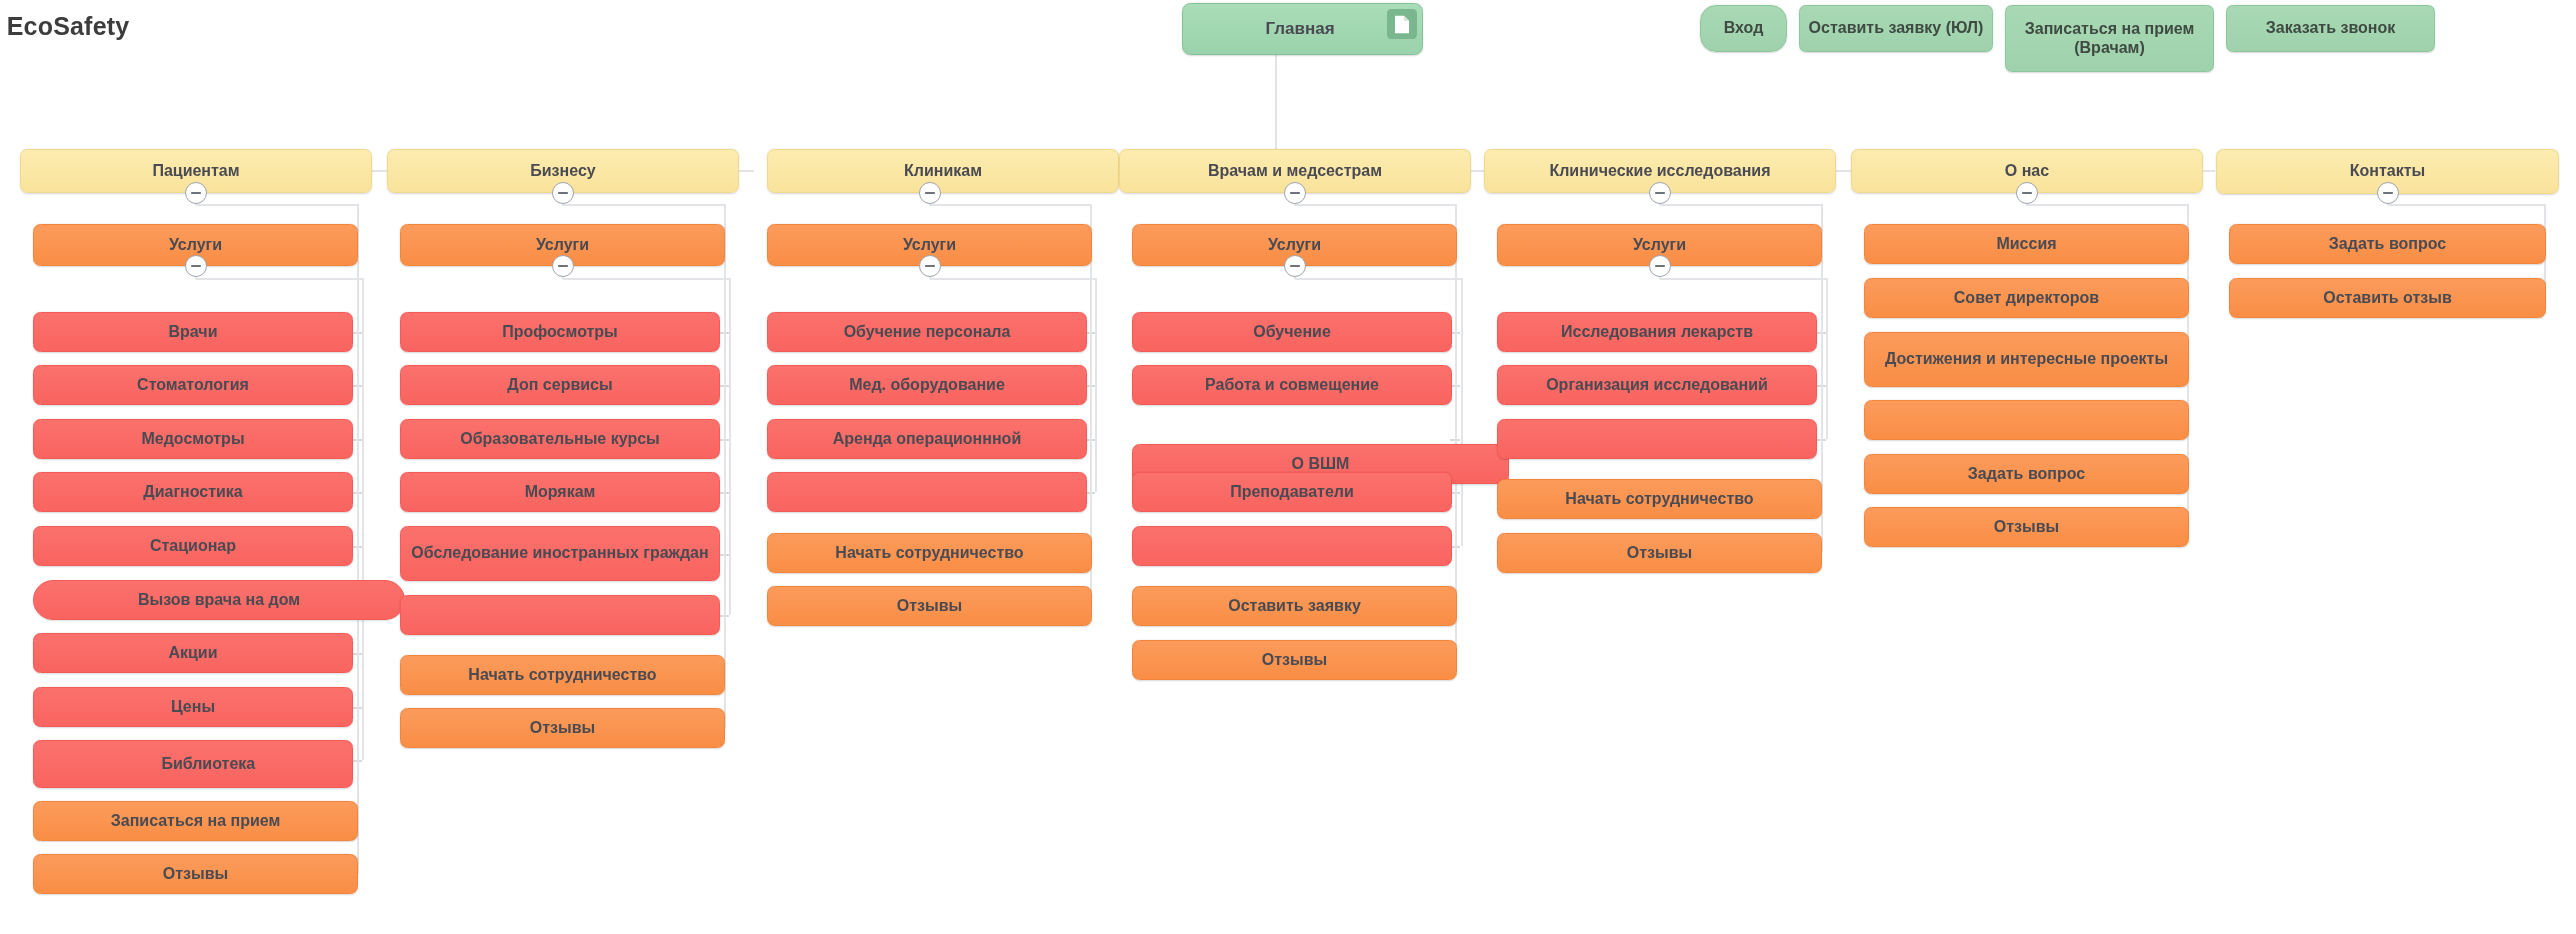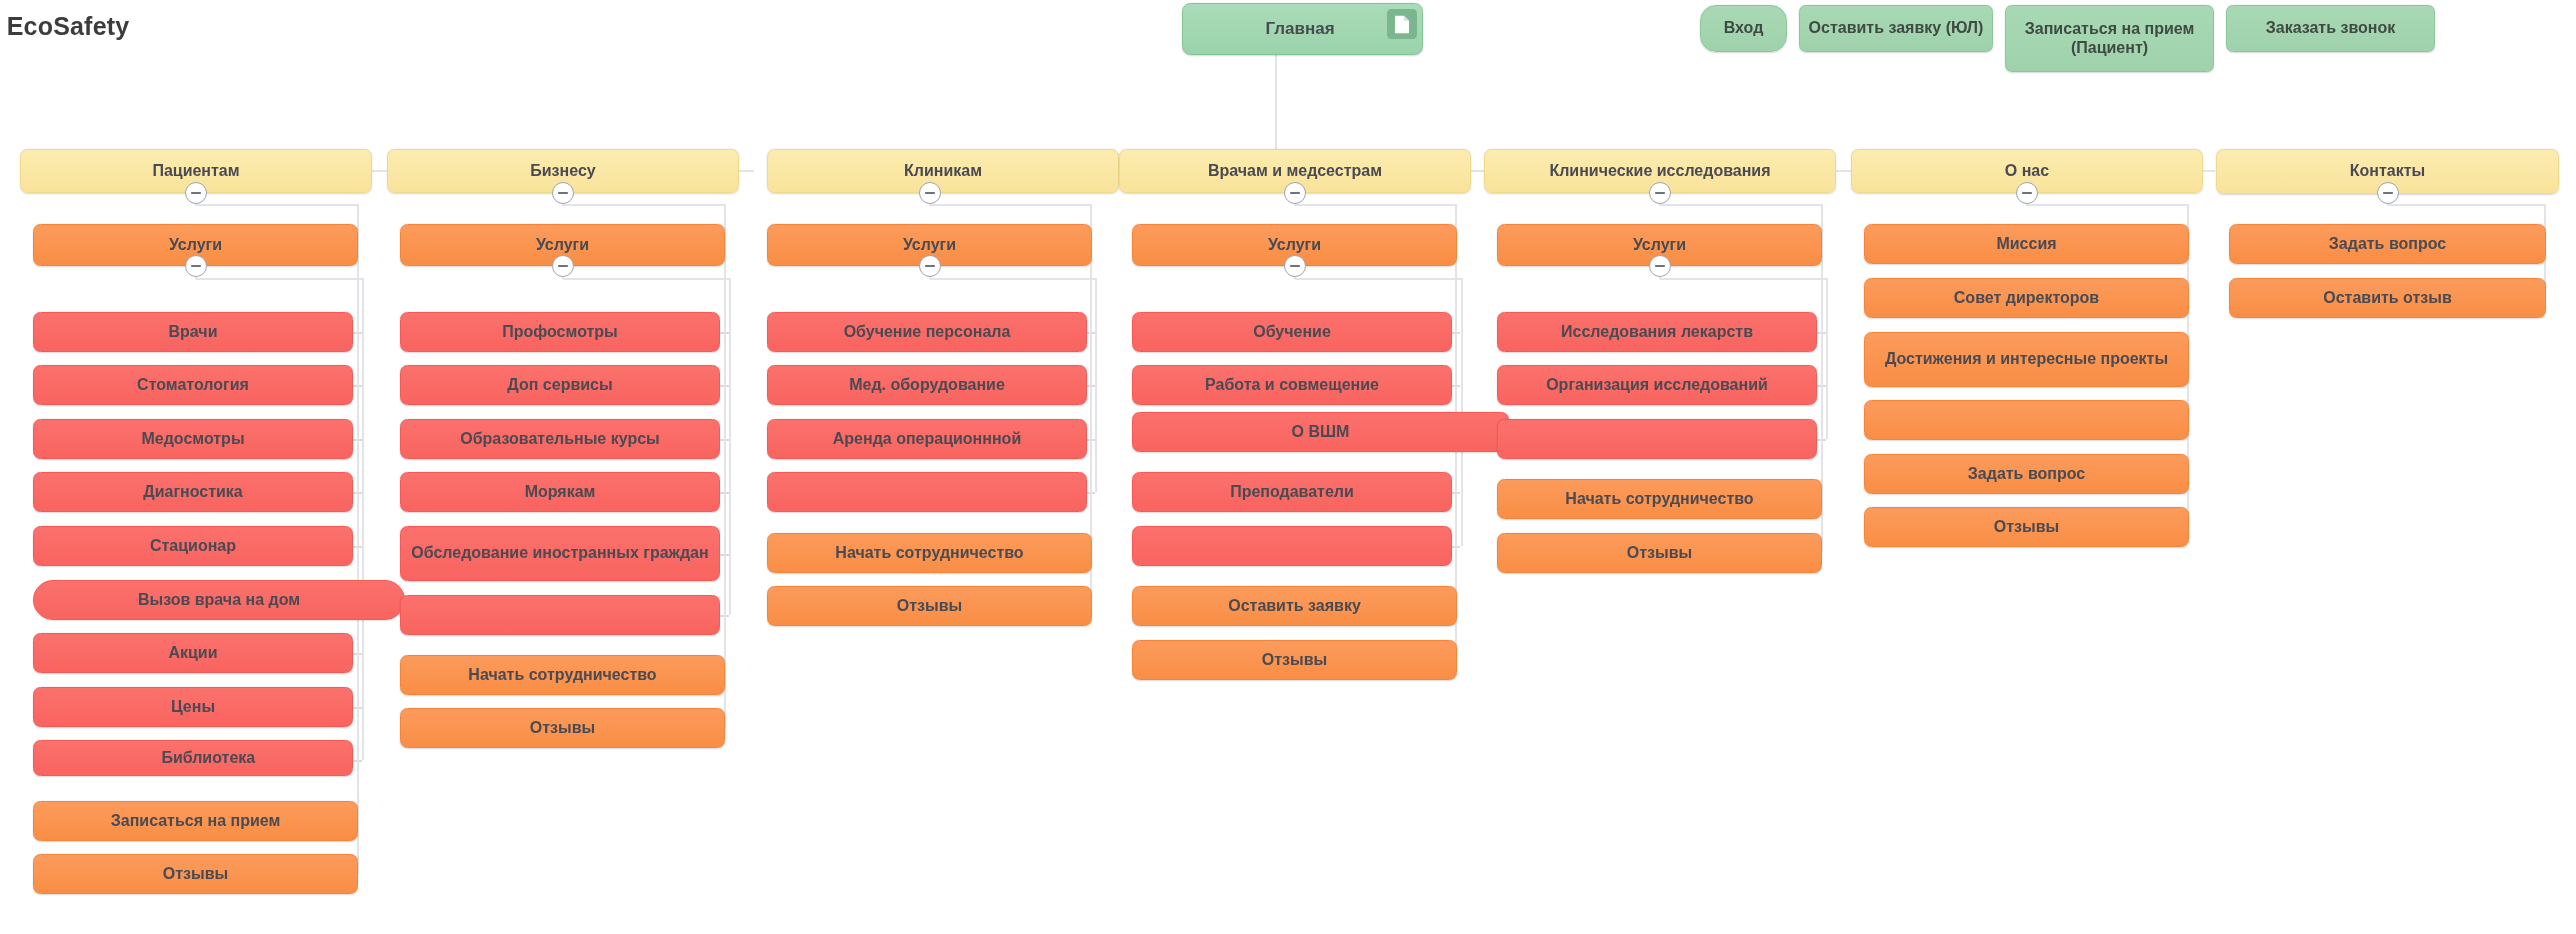--- a/index.html
+++ b/index.html
@@ -148,21 +148,21 @@
       <div class="conn v" style="left: 1275px; top: 55px; height: 94px;"></div>
     </div>
   <div id="layer-actions">
       <div class="node green" style="left: 1700px; top: 5px; width: 87px; height: 47px; font-size: 16px; border-radius: 16px;">
         <span>Вход</span>
       </div>
       <div class="node green" style="left: 1799px; top: 5px; width: 194px; height: 47px; font-size: 16px; border-radius: 6.7px;">
         <span>Оставить заявку (ЮЛ)</span>
       </div>
       <div class="node green" style="left: 2005px; top: 5px; width: 209px; height: 67px; font-size: 16px; border-radius: 6.7px;">
-        <span>Записаться на прием (Пациент)</span>
+        <span>Записаться на прием (Врачам)</span>
       </div>
       <div class="node green" style="left: 2226px; top: 5px; width: 209px; height: 47px; font-size: 16px; border-radius: 6.7px;">
         <span>Заказать звонок</span>
       </div>
     </div>
   <div id="layer-tree">
       <div class="conn h" style="left: 372px; top: 170px; width: 15px;"></div>
       <div class="conn h" style="left: 739px; top: 170px; width: 15px;"></div>
       <div class="conn h" style="left: 1105px; top: 170px; width: 13.4px;"></div>
       <div class="conn h" style="left: 1471px; top: 170px; width: 13.4px;"></div>
@@ -193,21 +193,21 @@
       </div>
       <div class="node red" style="left: 33px; top: 580px; width: 372px; height: 40px; border-radius: 20px;">
         <span>Вызов врача на дом</span>
       </div>
       <div class="node red" style="left: 33px; top: 633px; width: 320px; height: 40px;">
         <span>Акции</span>
       </div>
       <div class="node red" style="left: 33px; top: 687px; width: 320px; height: 40px;">
         <span>Цены</span>
       </div>
-      <div class="node red" style="left: 33px; top: 740px; width: 320px; height: 36px; padding-left: 39px;">
+      <div class="node red" style="left: 33px; top: 740px; width: 320px; height: 48px; padding-left: 39px;">
         <span>Библиотека</span>
       </div>
       <div class="conn v" style="left: 195px; top: 266px; height: 13.4px;"></div>
       <div class="conn h" style="left: 196px; top: 278px; width: 167px;"></div>
       <div class="conn v" style="left: 362px; top: 278px; height: 482px;"></div>
       <div class="conn stub" style="left: 352px; top: 332px;"></div>
       <div class="conn stub" style="left: 352px; top: 385px;"></div>
       <div class="conn stub" style="left: 352px; top: 439px;"></div>
       <div class="conn stub" style="left: 352px; top: 492px;"></div>
       <div class="conn stub" style="left: 352px; top: 546px;"></div>
@@ -316,21 +316,21 @@
       <div class="node orange" style="left: 1132px; top: 224px; width: 325px; height: 42px;">
         <span>Услуги</span>
       </div>
       <div class="toggle" style="left: 1284px; top: 255px;"></div>
       <div class="node red" style="left: 1132px; top: 312px; width: 320px; height: 40px;">
         <span>Обучение</span>
       </div>
       <div class="node red" style="left: 1132px; top: 365px; width: 320px; height: 40px;">
         <span>Работа и совмещение</span>
       </div>
-      <div class="node red" style="left: 1132px; top: 412px; width: 377px; height: 40px;">
+      <div class="node red" style="left: 1132px; top: 444px; width: 377px; height: 40px;">
         <span>О ВШМ</span>
       </div>
       <div class="node red" style="left: 1132px; top: 472px; width: 320px; height: 40px;">
         <span>Преподаватели</span>
       </div>
       <div class="node red" style="left: 1132px; top: 526px; width: 320px; height: 40px;"></div>
       <div class="conn v" style="left: 1294px; top: 266px; height: 13.4px;"></div>
       <div class="conn h" style="left: 1295px; top: 278px; width: 167px;"></div>
       <div class="conn v" style="left: 1461px; top: 278px; height: 268px;"></div>
       <div class="conn stub" style="left: 1450px; top: 332px;"></div>

